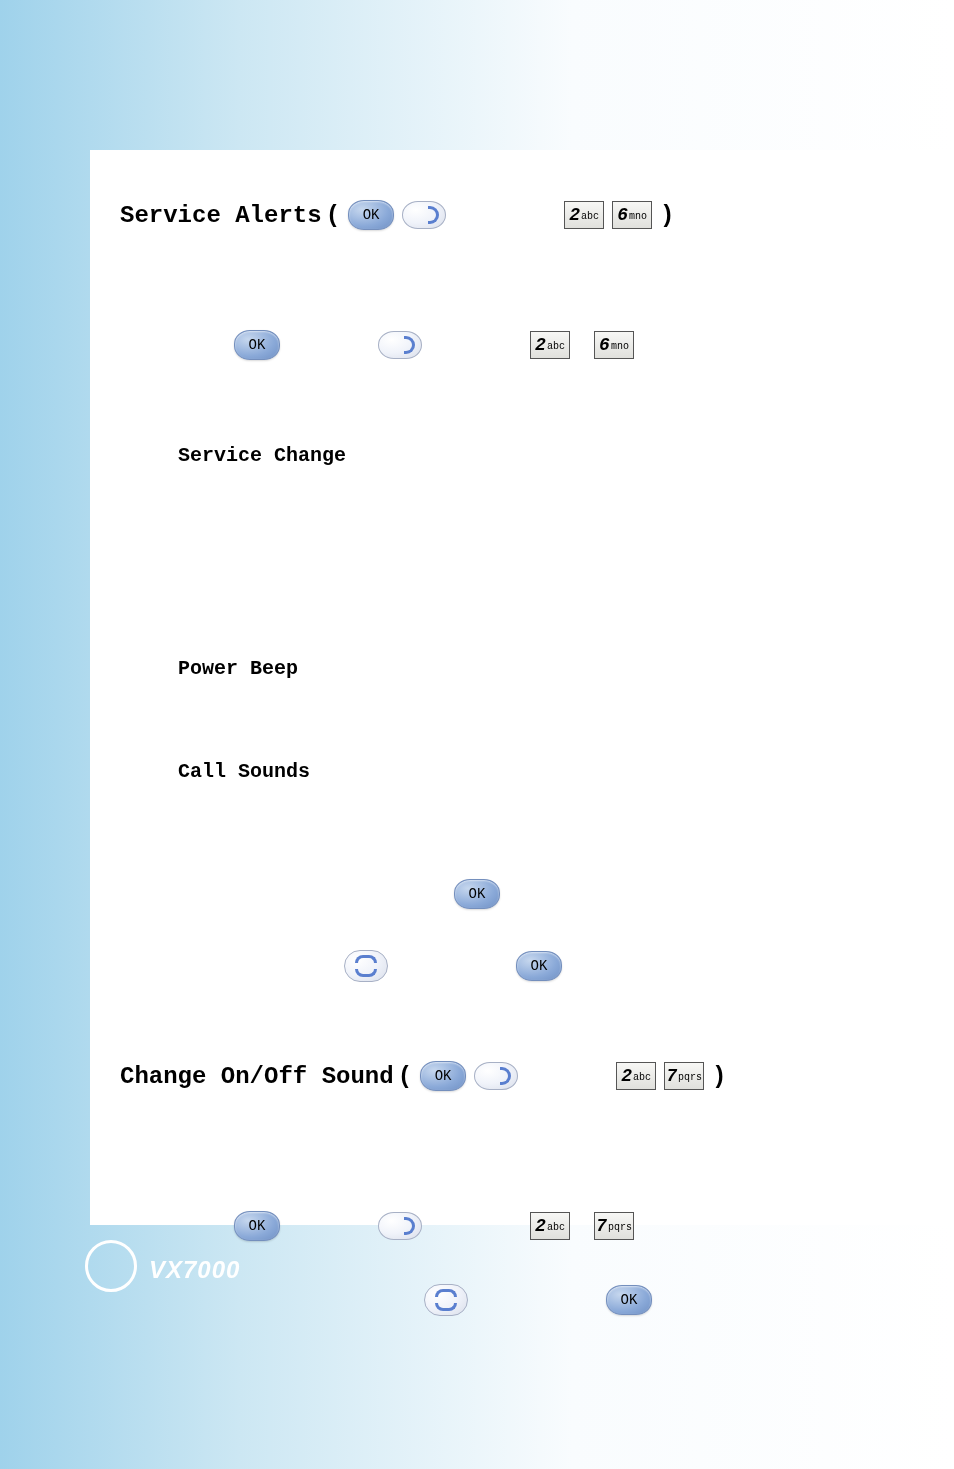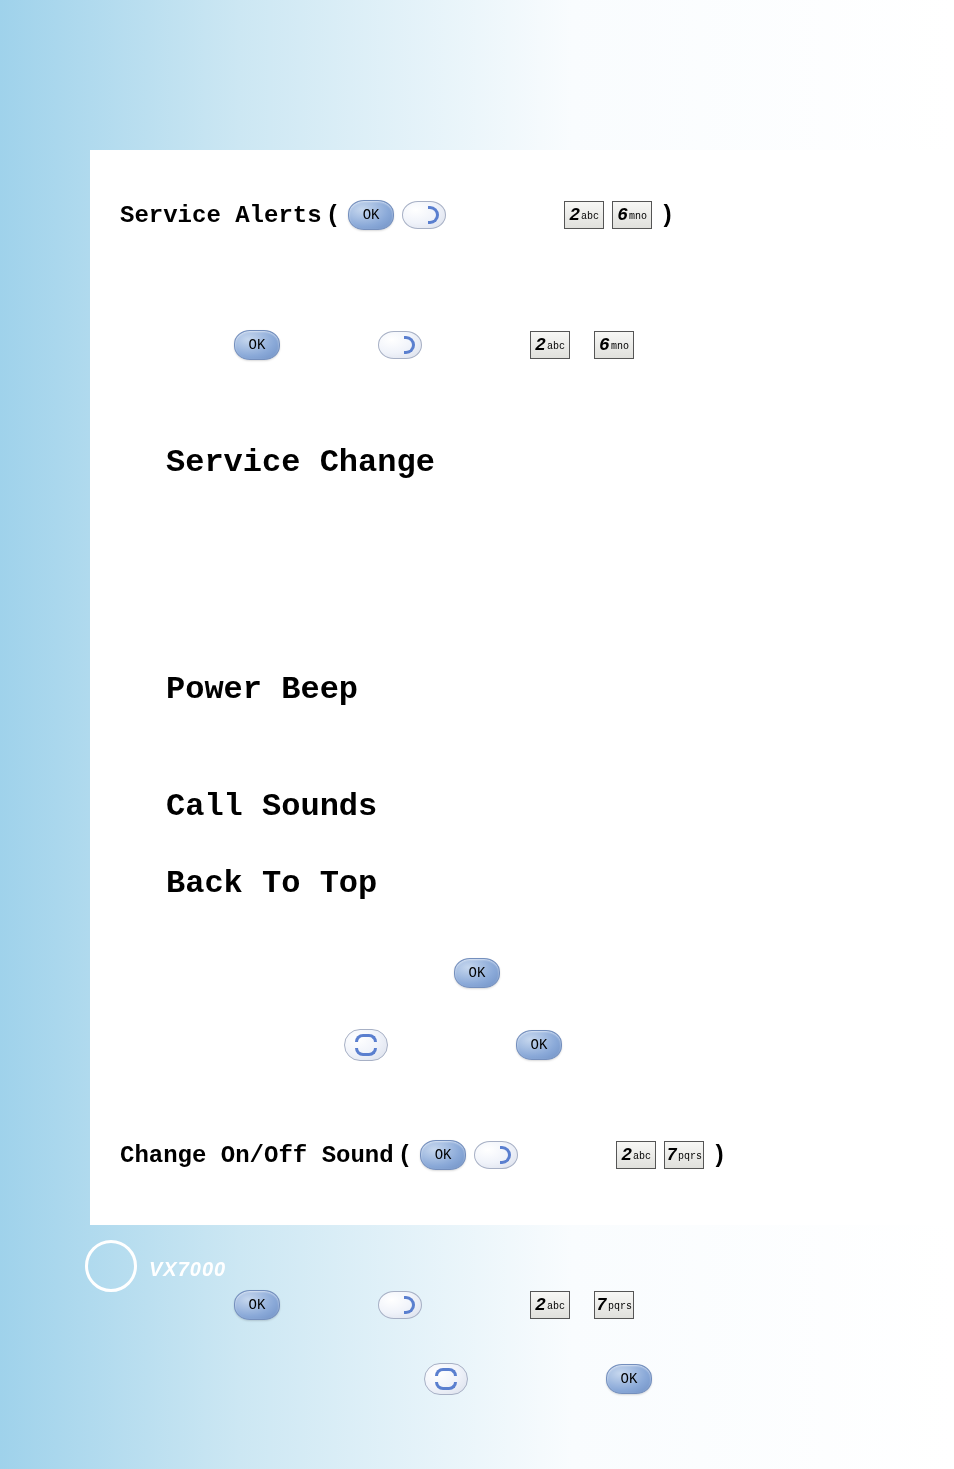--- a/index.html
+++ b/index.html
@@ -41,22 +41,22 @@
   }
 
   .section-title {
     font-weight: 900;
     font-size: 24px;
     white-space: nowrap;
   }
 
   .sub-title {
     font-weight: 900;
-    font-size: 32px;
-    margin-left: 46px;
+    font-size: 20px;
+    margin-left: 58px;
   }
 
   .paren {
     font-weight: 900;
     font-size: 24px;
     margin: 0 4px;
   }
   .gap-md { display:inline-block; width: 110px; }
 
   
@@ -184,21 +184,21 @@
     width: 46px;
     height: 46px;
     border: 3px solid #fff;
     border-radius: 50%;
     margin-right: 12px;
   }
   .footer-text {
     color: #ffffff;
     font-style: italic;
     font-weight: 900;
-    font-size: 20px;
+    font-size: 24px;
     letter-spacing: 1px;
     margin-top: 7px;
   }
 
   .row-indent {
     margin-left: 90px;
   }
 
 </style>
 </head>
@@ -260,21 +260,20 @@
     <div class="vspace-40"></div>
 
     <div class="sub-title">Power Beep</div>
 
     <div class="vspace-80"></div>
 
     <div class="sub-title">Call Sounds</div>
 
     <div class="vspace-40"></div>
 
-    <div class="sub-title">Back To Top</div>
 
     <div class="vspace-40"></div>
 
     <div class="line" style="margin-left:330px;">
       <span class="ok-btn">OK</span>
     </div>
     <div class="line" style="margin-left:220px; margin-top:10px;">
       <span class="updown-pill">
         <span class="arc-top"></span>
           <span class="arc-bot"></span>

